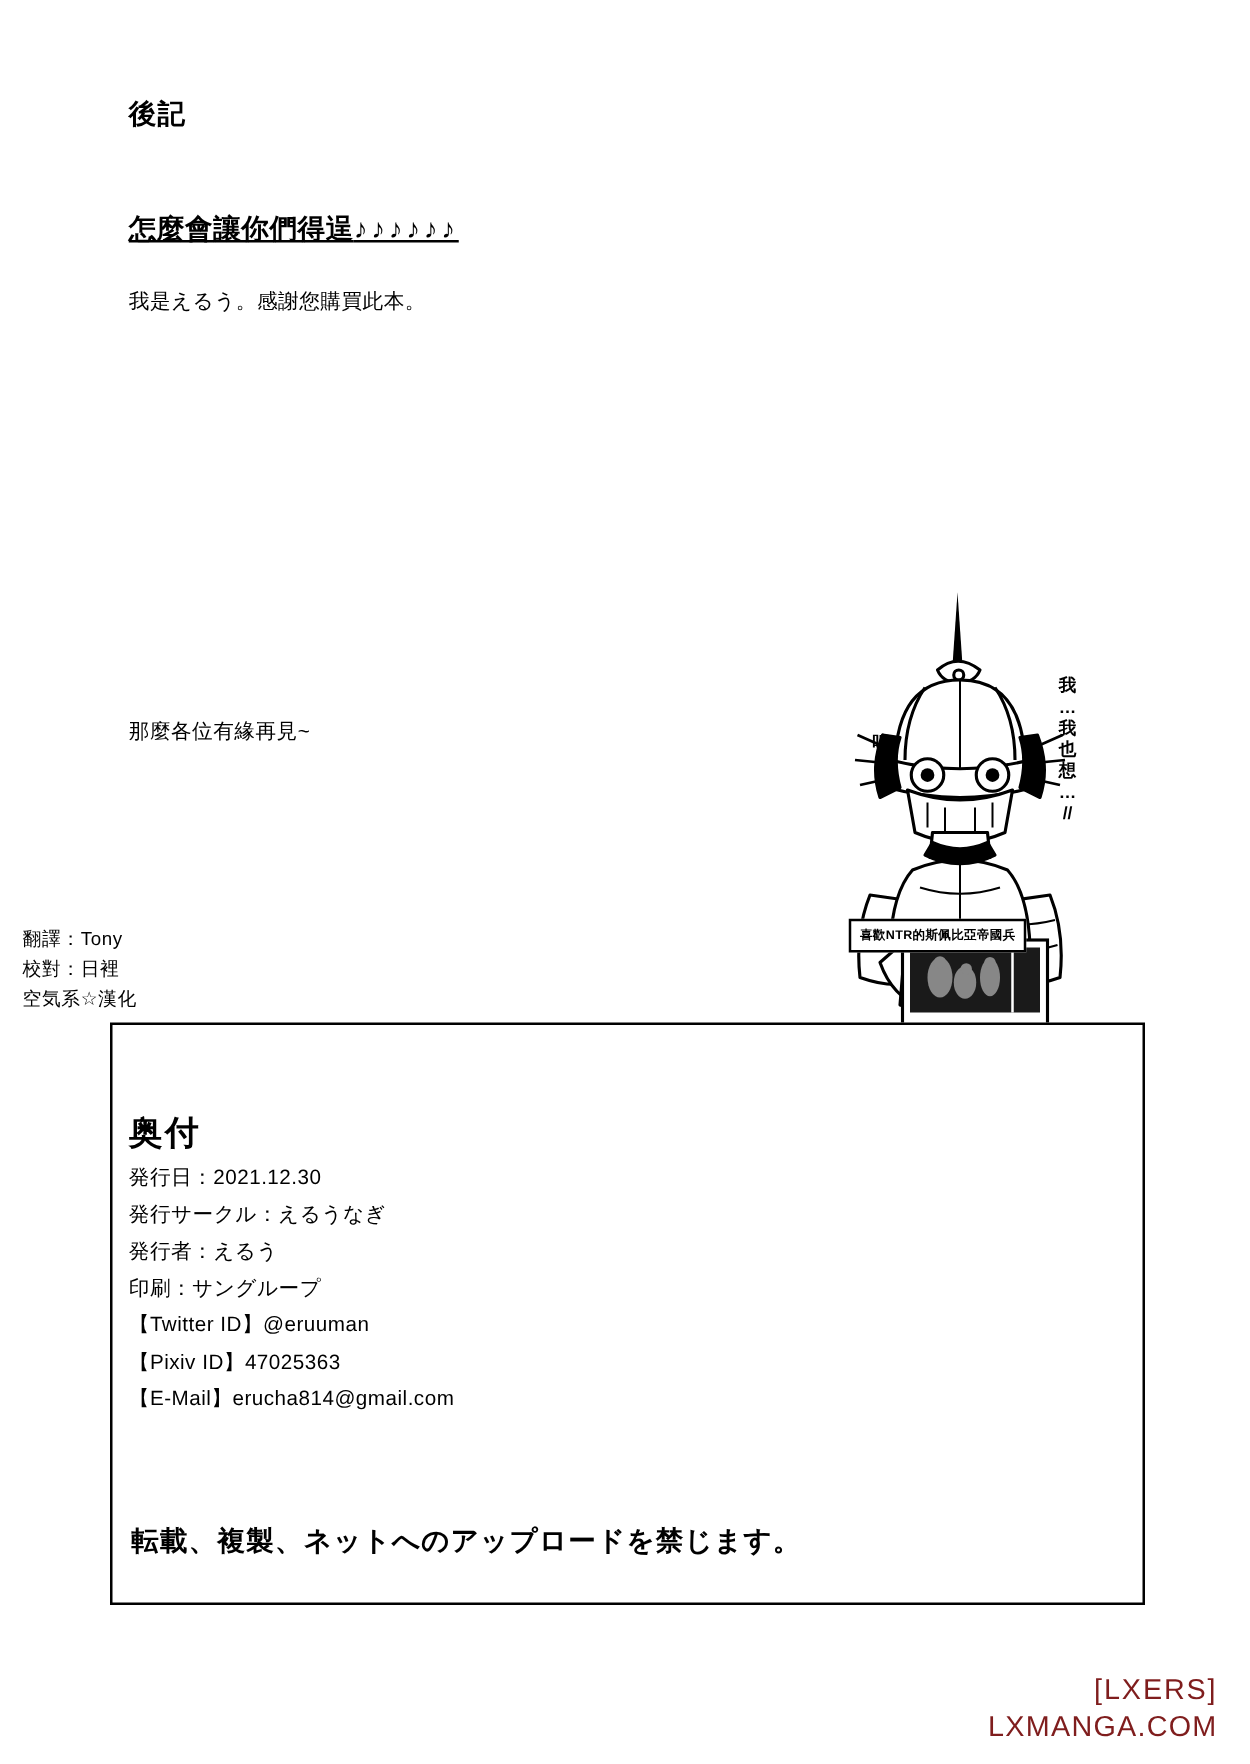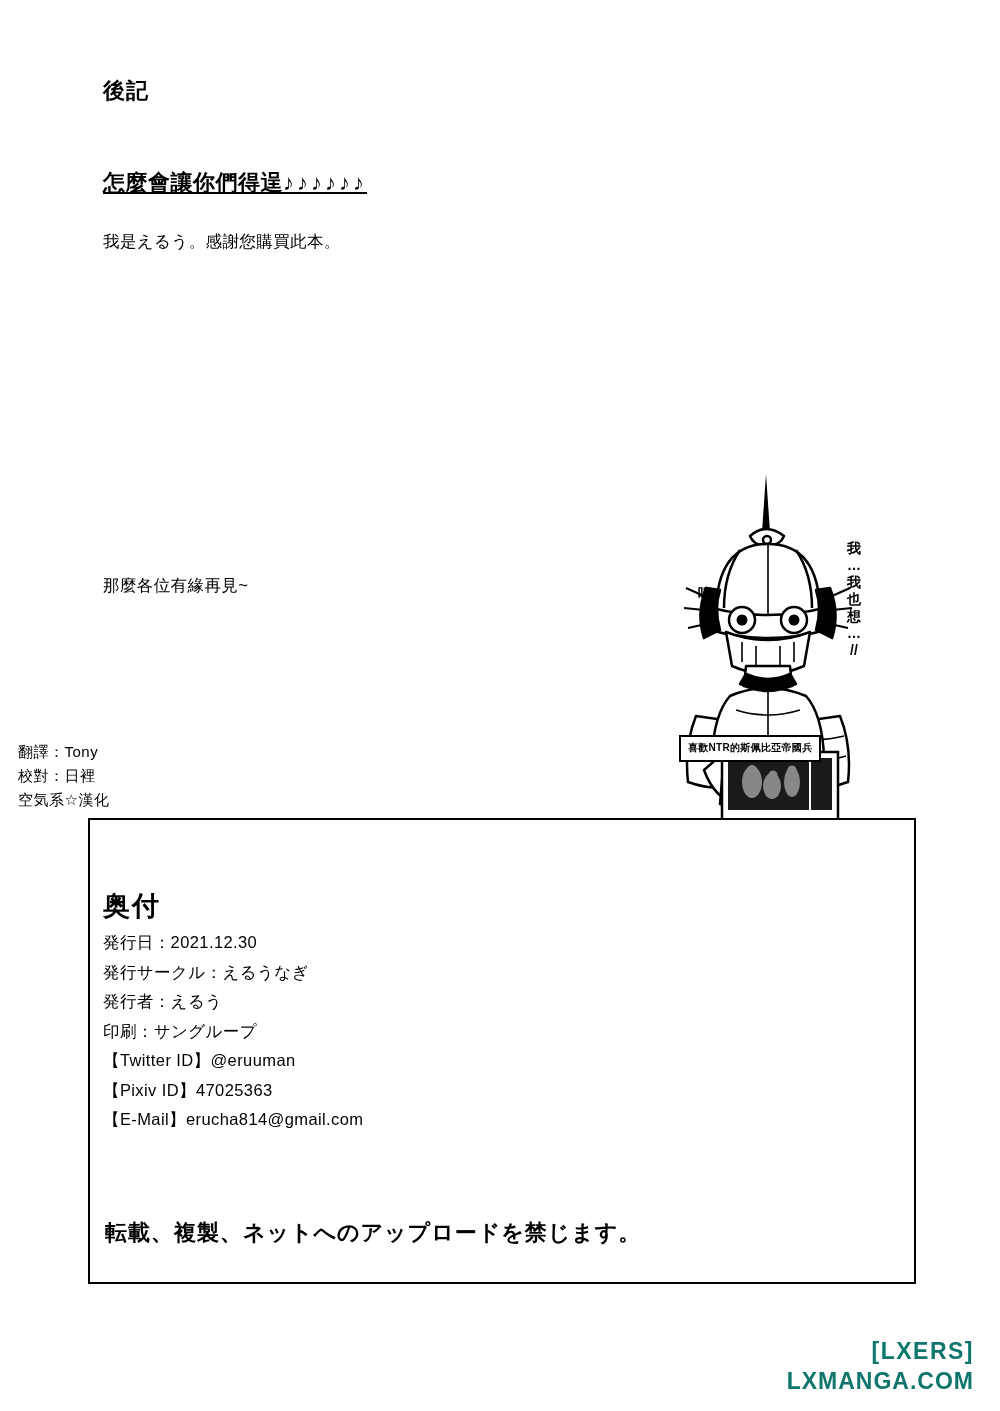--- a/index.html
+++ b/index.html
@@ -148,22 +148,22 @@
     font-size: 22px;
     font-weight: bold;
     letter-spacing: 1px;
   }
 
   
   .wm {
     position: absolute;
     right: 26px;
     text-align: right;
-    font-weight: bold;
-    color: #0f766e;
+    font-weight: normal;
+    color: #7f1d1d;
   }
   #wm1 {
     top: 1338px;
     font-size: 23px;
     letter-spacing: 1.5px;
   }
   #wm2 {
     top: 1368px;
     font-size: 23px;
     letter-spacing: 1px;

